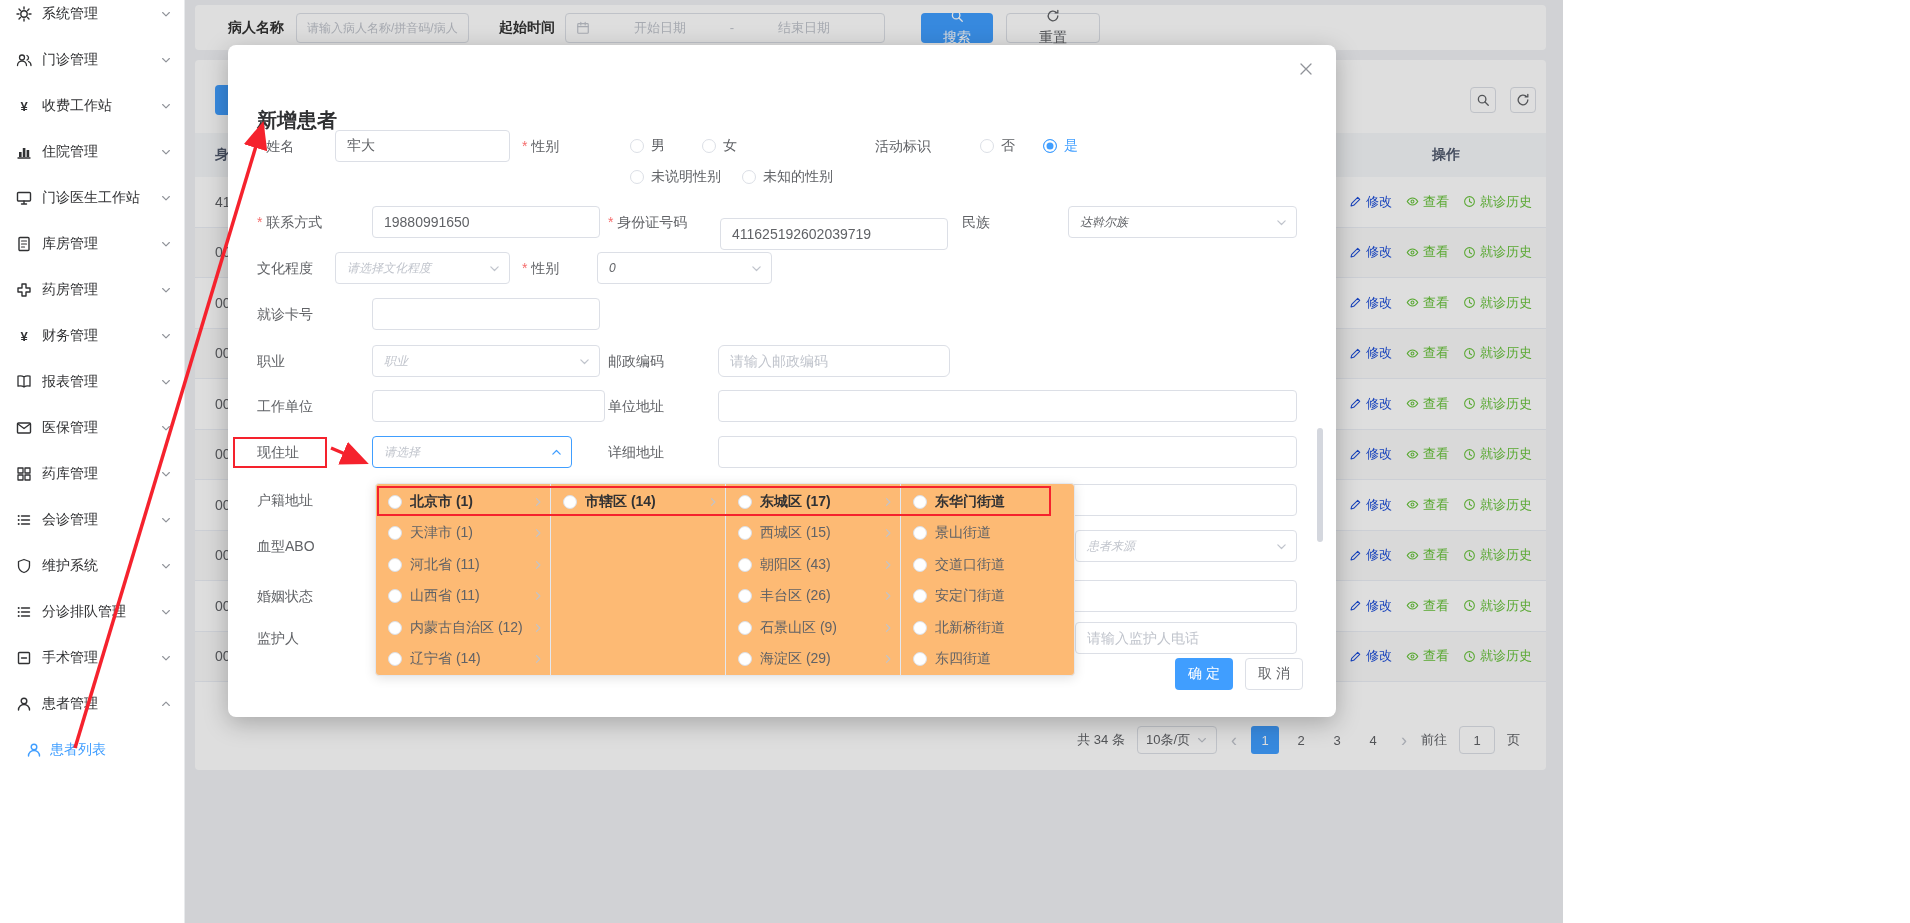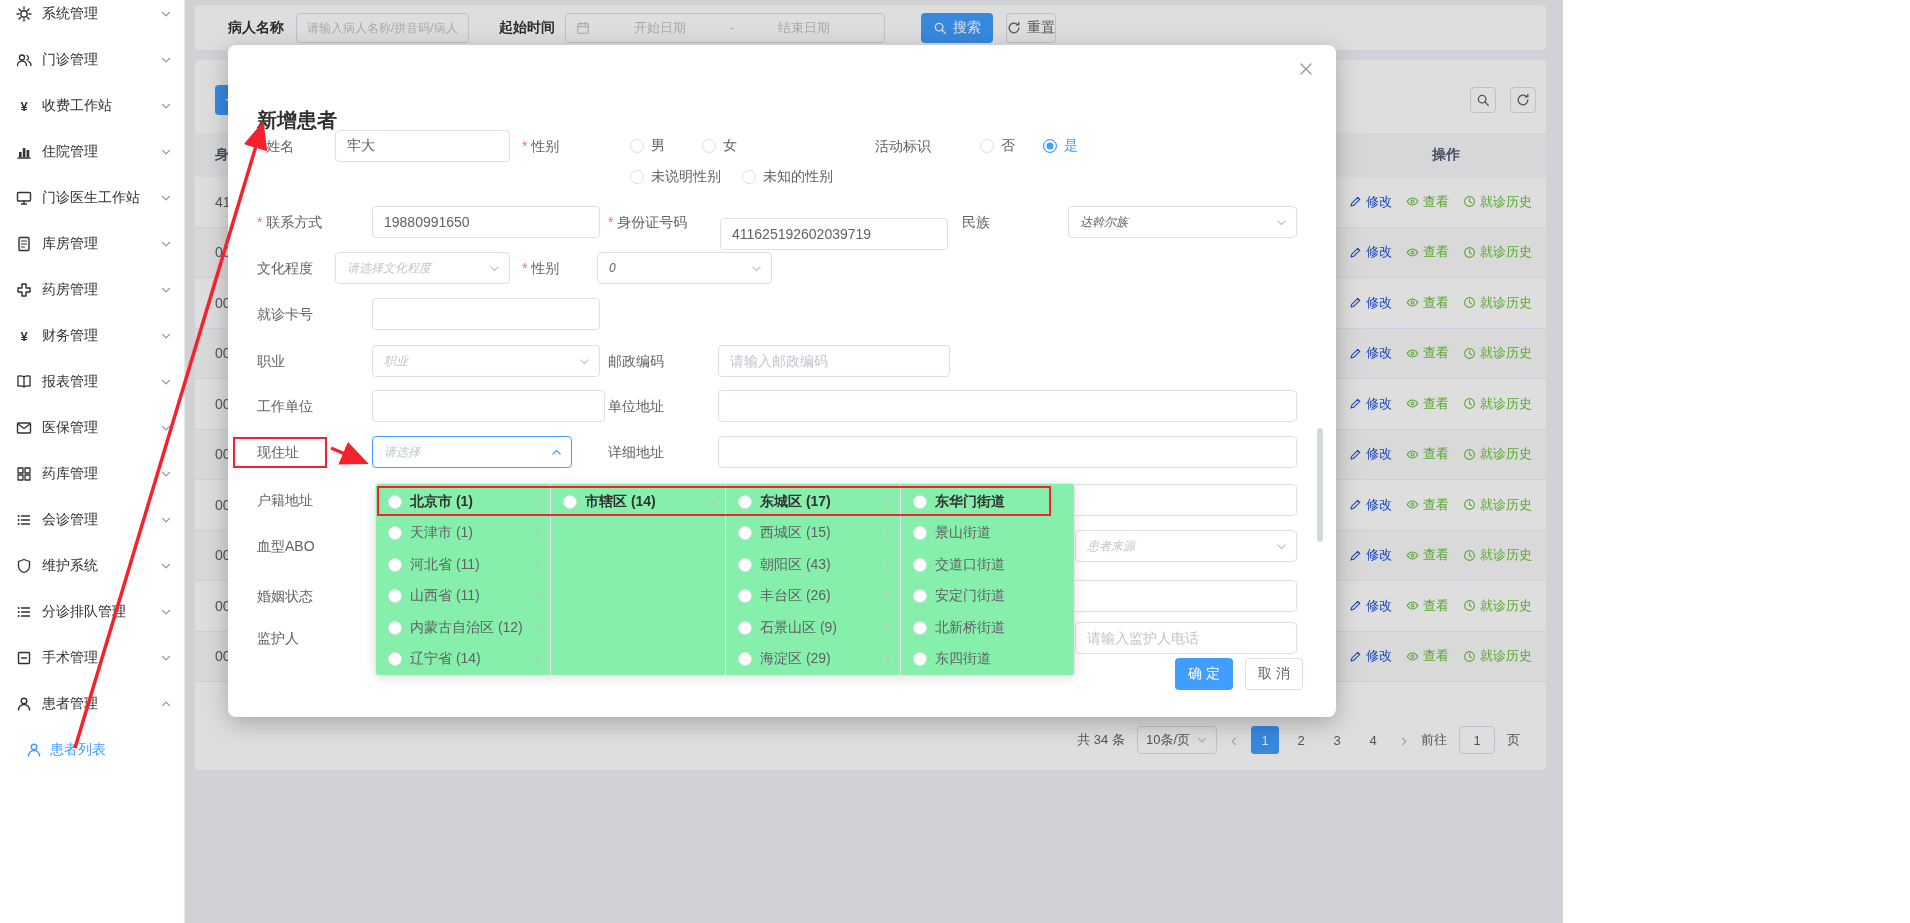--- a/index.html
+++ b/index.html
@@ -28,26 +28,26 @@
 
   .search-card{position:absolute;left:10px;top:5px;right:17px;height:45px;background:#fff;border-radius:4px;display:flex;align-items:center;padding-left:33px;}
   .s-label{font-size:14px;font-weight:bold;color:#333;white-space:nowrap;}
   .s-input{margin-left:12px;width:173px;height:30px;border:1px solid #dcdfe6;border-radius:4px;padding:0 10px;font-size:12px;color:#606266;font-family:inherit;}
   .s-input::placeholder{color:#c0c4cc;}
   .ml30{margin-left:30px;}
   .date-range{margin-left:10px;width:320px;height:30px;border:1px solid #dcdfe6;border-radius:4px;background:#fff;display:flex;align-items:center;padding:0 10px;cursor:pointer;}
   .date-range .ic{width:14px;height:14px;color:#c0c4cc;flex:none;}
   .d-ph{flex:1;text-align:center;font-size:13px;color:#c0c4cc;}
   .d-sep{color:#c0c4cc;font-size:13px;}
-  .btn{height:30px;border-radius:4px;font-size:14px;display:inline-flex;align-items:center;justify-content:center;gap:6px;border:none;cursor:pointer;font-family:inherit;}
+  .btn{height:30px;border-radius:4px;font-size:14px;display:inline-flex;align-items:center;justify-content:center;gap:6px;border:none;cursor:pointer;font-family:inherit;flex-direction:column;}
   .btn .ic{width:14px;height:14px;}
   .btn.primary{background:#409eff;color:#fff;}
   .btn.plain{background:#fff;border:1px solid #dcdfe6;color:#606266;}
   .search-btn{margin-left:36px;width:72px;}
-  .reset-btn{margin-left:13px;width:50px;}
+  .reset-btn{margin-left:13px;width:94px;}
 
   .content-card{position:absolute;left:10px;top:60px;right:17px;height:710px;background:#fff;border-radius:4px;}
   .add-btn{position:absolute;left:20px;top:25px;width:76px;height:30px;justify-content:flex-start;padding-left:10px;font-size:16px;}
   .tool-icons{position:absolute;right:10px;top:27px;display:flex;gap:14px;}
   .icon-btn{width:26px;height:26px;border:1px solid #dcdfe6;border-radius:4px;background:#fff;color:#606266;display:flex;align-items:center;justify-content:center;cursor:pointer;}
   .icon-btn .ic{width:14px;height:14px;}
   .thead{position:absolute;left:0;top:73px;right:0;height:44px;background:#f5f7fa;display:flex;align-items:center;font-size:14px;color:#515a6e;font-weight:bold;}
   .th-left{padding-left:20px;flex:1;}
   .th-right{width:200px;text-align:center;}
   .tbody{position:absolute;left:0;top:117px;right:0;}
@@ -81,21 +81,21 @@
   .sel .ph{color:#c0c4cc;}
   .sel .val{color:#606266;}
   .sel .ic{width:13px;height:13px;color:#c0c4cc;flex:none;}
   .sel.open{border-color:#409eff;}
   .sel.open .ic{transform:rotate(180deg);color:#409eff;}
   .radio{position:absolute;height:32px;display:flex;align-items:center;gap:7px;font-size:14px;color:#606266;cursor:pointer;white-space:nowrap;}
   .rdot{width:14px;height:14px;border:1px solid #dcdfe6;border-radius:50%;background:#fff;flex:none;}
   .radio.checked{color:#409eff;}
   .radio.checked .rdot{background:#409eff;border-color:#409eff;box-shadow:inset 0 0 0 2.5px #fff;}
 
-  .cascader{position:absolute;left:147px;top:438px;width:700px;height:193px;background:#86efac;border:1px solid #e4e7ed;border-radius:4px;box-shadow:0 2px 12px rgba(0,0,0,0.12);display:flex;z-index:6;}
+  .cascader{position:absolute;left:147px;top:438px;width:700px;height:193px;background:#fdba74;border:1px solid #e4e7ed;border-radius:4px;box-shadow:0 2px 12px rgba(0,0,0,0.12);display:flex;z-index:6;}
   .c-col{width:175px;border-right:1px solid #e4e7ed;padding-top:2px;overflow:hidden;flex:none;}
   .c-col:last-child{border-right:none;}
   .c-item{height:31.5px;display:flex;align-items:center;gap:8px;padding:0 6px 0 12px;font-size:14px;color:#606266;cursor:pointer;}
   .c-item.active{color:#303133;font-weight:bold;}
   .c-radio{width:14px;height:14px;border:1px solid #dcdfe6;border-radius:50%;flex:none;background:#fff;}
   .c-lbl{flex:1;white-space:nowrap;overflow:hidden;}
   .c-chev{width:12px;height:12px;color:#c0c4cc;flex:none;}
 
   .m-foot-btn{position:absolute;height:32px;border-radius:4px;font-size:14px;display:flex;align-items:center;justify-content:center;cursor:pointer;border:none;font-family:inherit;}
   .confirm{left:947px;top:613px;width:58px;background:#409eff;color:#fff;}
@@ -741,21 +741,21 @@
   <span class="lab" style="left:29px;top:300px">职业</span>
   <div class="sel" style="left:144px;top:300px;width:228px">
     <span class="ph">职业</span>
     <span class="ic">
         <svg viewBox="0 0 16 16">
           <path d="M3.5 6l4.5 4.5L12.5 6" fill="none" stroke="currentColor" stroke-width="1.5"></path>
         </svg>
       </span>
   </div>
   <span class="lab" style="left:380px;top:300px">邮政编码</span>
-  <input class="inp" style="left: 490px; top: 300px; width: 232px;" placeholder="请输入邮政编码">
+  <input class="inp" style="left: 490px; top: 300px; width: 232px; border-radius: 6px;" placeholder="请输入邮政编码">
 
   <span class="lab" style="left:29px;top:345px">工作单位</span>
   <input class="inp" style="left: 144px; top: 345px; width: 233px;" value="">
   <span class="lab" style="left:380px;top:345px">单位地址</span>
   <input class="inp" style="left: 490px; top: 345px; width: 579px;" value="">
 
   <span class="lab" style="left:29px;top:391px">现住址</span>
   <div class="sel open" style="left:144px;top:391px;width:200px">
     <span class="ph">请选择</span>
     <span class="ic">

